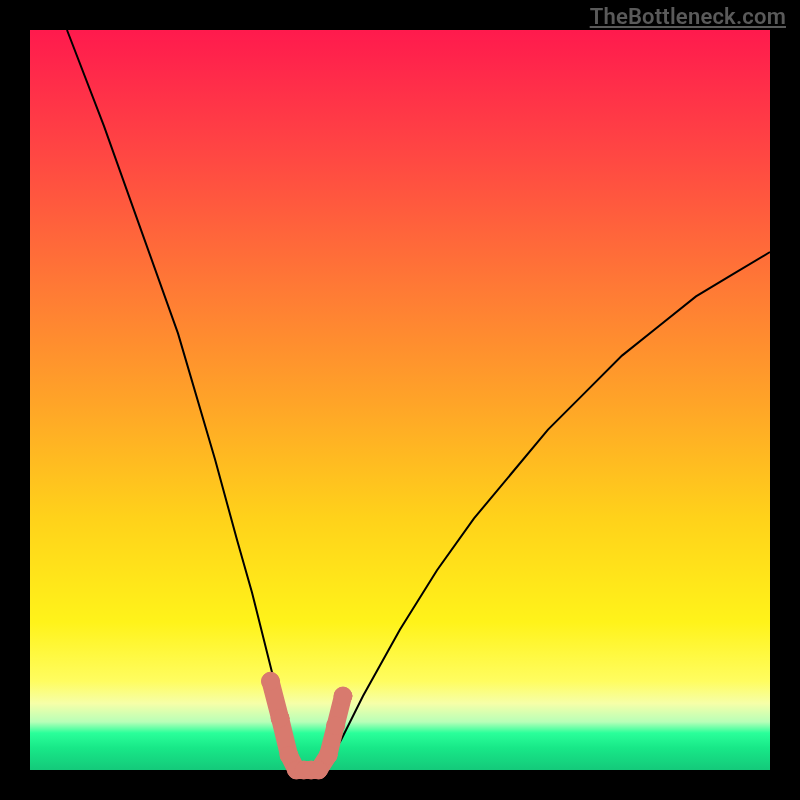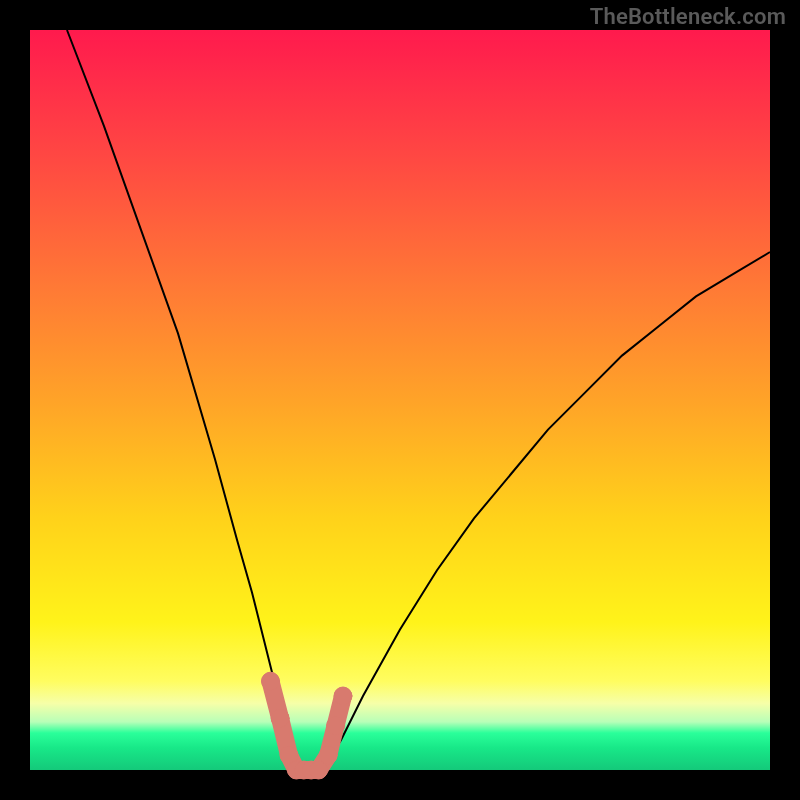--- a/index.html
+++ b/index.html
@@ -42,20 +42,21 @@
       #14c97a 100%
     );
   }
   .watermark {
     position: absolute;
     top: 6px;
     right: 14px;
     font: 600 22px/1 -apple-system, Segoe UI, Roboto, Arial, sans-serif;
     color: #5a5a5a;
     letter-spacing: 0.2px;
+    text-decoration: underline;
   }
   svg.curve {
     position: absolute;
     left: 0;
     top: 0;
     width: 740px;
     height: 740px;
     overflow: visible;
   }
   .trace {

